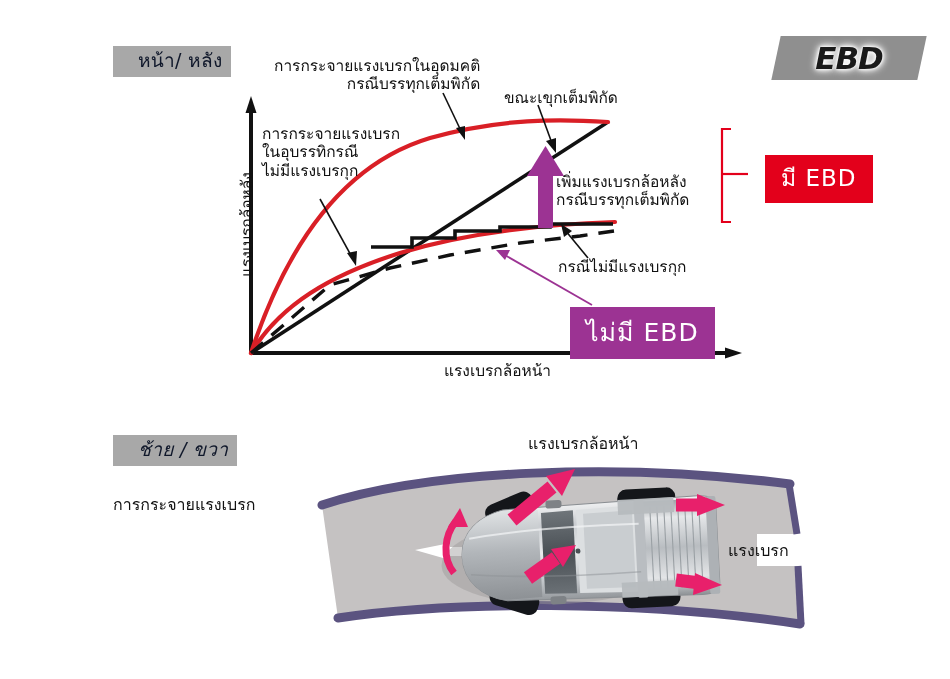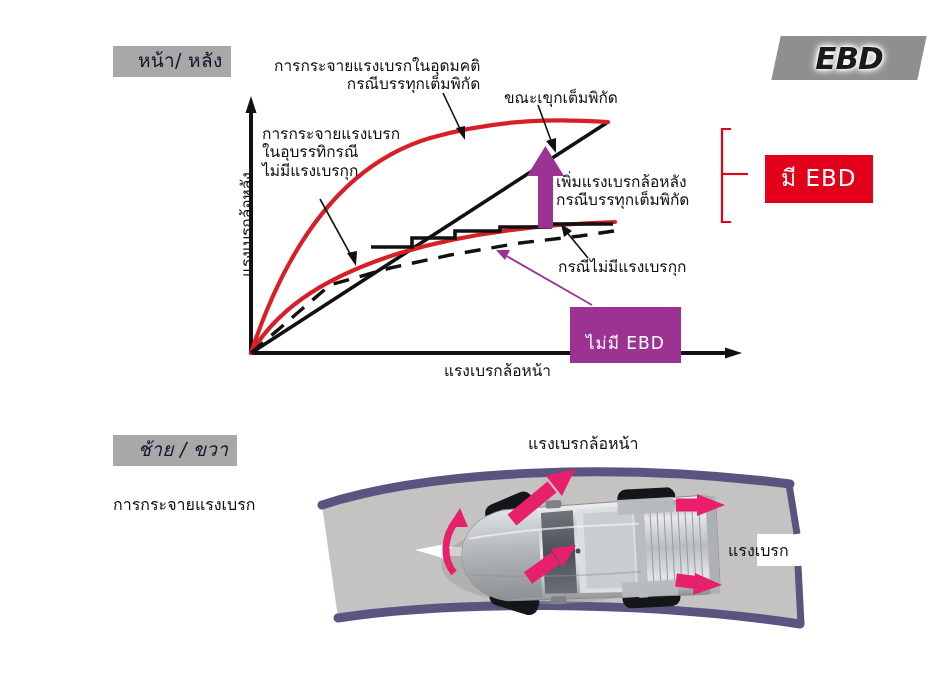--- a/index.html
+++ b/index.html
@@ -26,22 +26,22 @@
   
   .glabel{position:absolute;color:#111;font-size:15.5px;line-height:1.18;
           white-space:nowrap;}
   .glabel.axis-y{transform-origin:0 0;transform:rotate(-90deg);}
 
   
   .box-have{position:absolute;left:748px;top:155px;
             background:#e3001b;color:#fff;font-size:23px;
             padding:5px 16px 7px 16px;white-space:nowrap;letter-spacing:1px;margin-left:17px;}
   .box-none{position:absolute;left:570px;top:307px;
-            background:#9c3393;color:#fff;font-size:17px;
-            padding:22px 16px 7px 16px;white-space:nowrap;letter-spacing:1px;}
+            background:#9c3393;color:#fff;font-size:25px;
+            padding:5px 16px 7px 16px;white-space:nowrap;letter-spacing:1px;}
 
   
   .ilabel{position:absolute;color:#111;font-size:16px;line-height:1.25;
           white-space:nowrap;}
 
   svg{position:absolute;left:0;top:0;overflow:visible;}
 </style>
 </head>
 <body>
 

